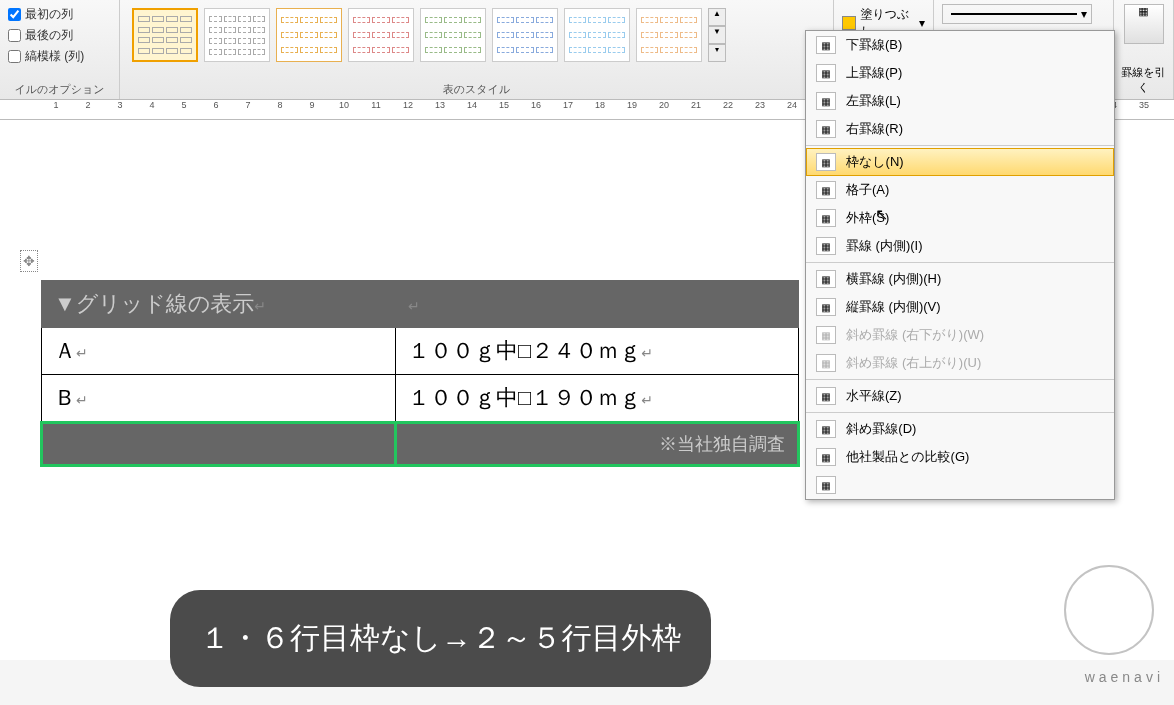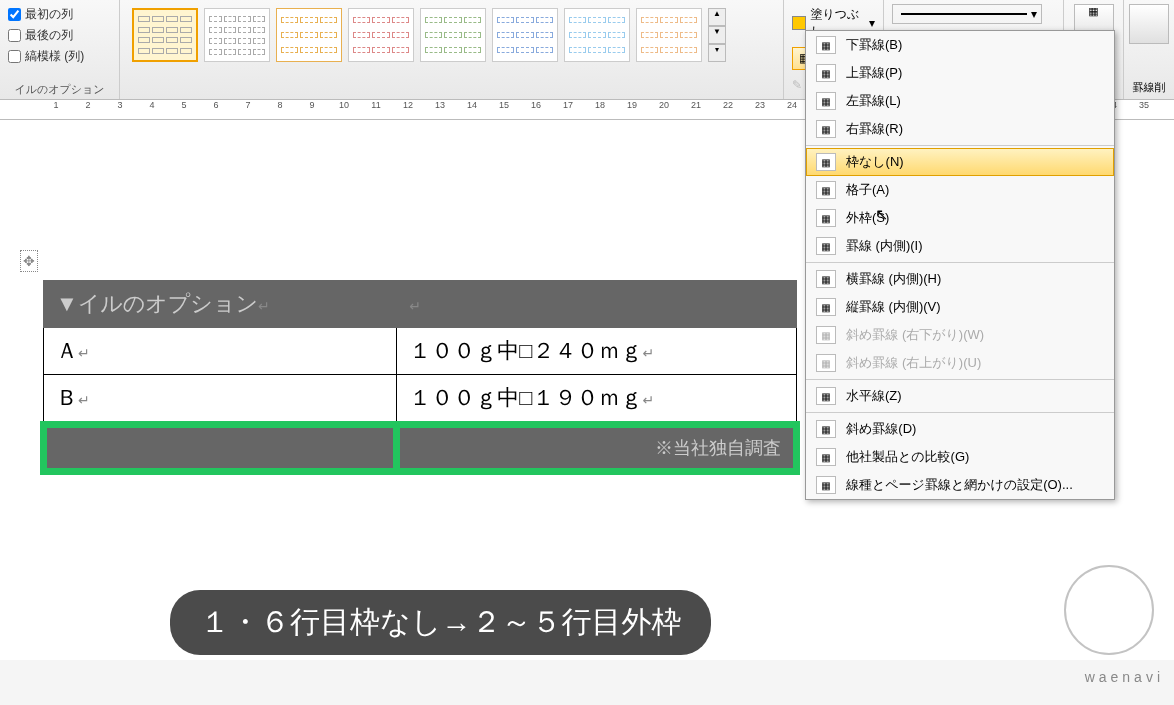--- a/index.html
+++ b/index.html
@@ -33,32 +33,32 @@
 
 .ruler { background: #fff; border-bottom: 1px solid #bbb; height: 20px; font-size: 9px; color: #555; padding-left: 40px; white-space: nowrap; overflow: hidden; }
 .ruler span { display: inline-block; width: 32px; text-align: center; }
 
 .doc-area { background: #fff; position: relative; height: 540px; padding: 20px 40px; }
 .anchor { position: absolute; left: 20px; top: 130px; font-size: 14px; color: #888; border: 1px dotted #888; padding: 2px; }
 
 .word-table { border-collapse: collapse; width: 760px; margin-top: 140px; }
 .word-table td { border: 1px solid #000; padding: 8px 12px; font-size: 22px; font-family: "MS Mincho", serif; }
 .word-table tr.header-row td { background: #666; color: #ccc; border: 1px solid #666; }
-.word-table tr.footer-row td { background: #666; color: #ccc; border: 7px solid #22c55e; font-size: 18px; text-align: right; margin-top: 32px; }
+.word-table tr.footer-row td { background: #666; color: #ccc; border: 3px solid #22c55e; font-size: 18px; text-align: right; margin-top: 32px; }
 .cell-mark { font-size: 14px; color: #888; }
 
 .dropdown { position: absolute; left: 805px; top: 30px; width: 310px; background: #f8f8f8; border: 1px solid #999; box-shadow: 2px 2px 6px rgba(0,0,0,0.3); }
 .dropdown-item { display: flex; align-items: center; padding: 5px 10px; font-size: 13px; cursor: pointer; }
 .dropdown-item:hover, .dropdown-item.hovered { background: linear-gradient(#fff2c0, #ffd970); border: 1px solid #e0a000; padding: 4px 9px; }
 .dropdown-item.disabled { color: #aaa; }
 .dropdown-item .icon { width: 20px; height: 18px; border: 1px solid #bbb; margin-right: 10px; display: flex; align-items: center; justify-content: center; font-size: 10px; background: #fff; }
 .dropdown-sep { border-top: 1px solid #ccc; margin: 2px 0; }
 .cursor { position: absolute; left: 875px; top: 205px; font-size: 16px; pointer-events: none; }
 
-.caption-box { position: absolute; left: 170px; top: 590px; background: rgba(60,60,60,0.92); color: #fff; padding: 12px 30px; font-size: 30px; border-radius: 30px; }
+.caption-box { position: absolute; left: 170px; top: 590px; background: rgba(60,60,60,0.92); color: #fff; padding: 28px 30px; font-size: 30px; border-radius: 30px; }
 .watermark { position: absolute; right: 10px; bottom: 20px; font-size: 14px; color: #888; letter-spacing: 4px; }
 .watermark-circle { position: absolute; right: 20px; bottom: 50px; width: 90px; height: 90px; border: 2px solid #888; border-radius: 50%; opacity: 0.5; }
 </style>
 </head>
 <body>
 
 <div class="ribbon">
   <div class="ribbon-group" style="width:120px">
     <div>
       <div class="checkbox-row">
@@ -232,20 +232,21 @@
             <div class="style-cell dashed" style="border-color:#eb8"></div>
             <div class="style-cell dashed" style="border-color:#eb8"></div>
           </div>
       </div>
       <div class="style-scroll">
         <div class="style-scroll-btn">▲</div>
         <div class="style-scroll-btn">▼</div>
         <div class="style-scroll-btn">▾</div>
       </div>
     </div>
+    <div class="ribbon-group-label">表のスタイル</div>
   </div>
 
   <div class="ribbon-group right-tools" style="width:100px">
     <div class="tool-row"><span class="fill-icon"></span><span>塗りつぶし</span> ▾</div>
     <div class="tool-row">
         <span class="border-btn"><span>▦</span> <span>罫線</span> ▾</span>
       </div>
     <div class="tool-row" style="color:#bbb">
         <span>✎</span> 
         <span>ペンの色</span>
@@ -253,35 +254,31 @@
   </div>
 
   <div class="ribbon-group right-tools" style="width:180px">
     <div class="line-select"><div class="line-preview"></div>▾</div>
     <div class="line-select"><span>1.5 pt</span><div class="line-preview" style="height:3px"></div>▾</div>
   </div>
 
   <div class="ribbon-group far-right" style="width:60px">
     <div class="far-right-icon">▦</div>
     <div>罫線を引く</div>
-  </div>
-  <div class="ribbon-group far-right" style="width:50px;border-right:none">
-    <div class="far-right-icon"></div>
-    <div>罫線削</div>
   </div>
 </div>
 
 <div class="ruler" id="ruler"><span>1</span><span>2</span><span>3</span><span>4</span><span>5</span><span>6</span><span>7</span><span>8</span><span>9</span><span>10</span><span>11</span><span>12</span><span>13</span><span>14</span><span>15</span><span>16</span><span>17</span><span>18</span><span>19</span><span>20</span><span>21</span><span>22</span><span>23</span><span>24</span><span>25</span><span>26</span><span>27</span><span>28</span><span>29</span><span>30</span><span>31</span><span>32</span><span>33</span><span>34</span><span>35</span></div>
 
 <div class="doc-area">
   <div class="anchor">✥</div>
   <table class="word-table">
     <tbody>
         <tr class="header-row">
-      <td><span>▼イルのオプション</span><span class="cell-mark">↵</span></td>
+      <td><span>▼グリッド線の表示</span><span class="cell-mark">↵</span></td>
       <td><span class="cell-mark">↵</span></td>
     </tr>
     <tr>
           <td><span>Ａ</span><span class="cell-mark">↵</span></td>
           <td><span>１００ｇ中□２４０ｍｇ</span><span class="cell-mark">↵</span></td>
         </tr>
     <tr>
           <td><span>Ｂ</span><span class="cell-mark">↵</span></td>
           <td><span>１００ｇ中□１９０ｍｇ</span><span class="cell-mark">↵</span></td>
         </tr>
@@ -353,20 +350,19 @@
     <div class="dropdown-item">
       <span class="icon">▦</span>
       <span>斜め罫線(D)</span>
     </div>
     <div class="dropdown-item">
       <span class="icon">▦</span>
       <span>他社製品との比較(G)</span>
     </div>
     <div class="dropdown-item">
       <span class="icon">▦</span>
-      <span>線種とページ罫線と網かけの設定(O)...</span>
     </div>
   </div>
 <div class="cursor">↖</div>
 
 <div class="caption-box">１・６行目枠なし→２～５行目外枠</div>
 <div class="watermark-circle"></div>
 <div class="watermark">waenavi</div>
 
 </body></html>

